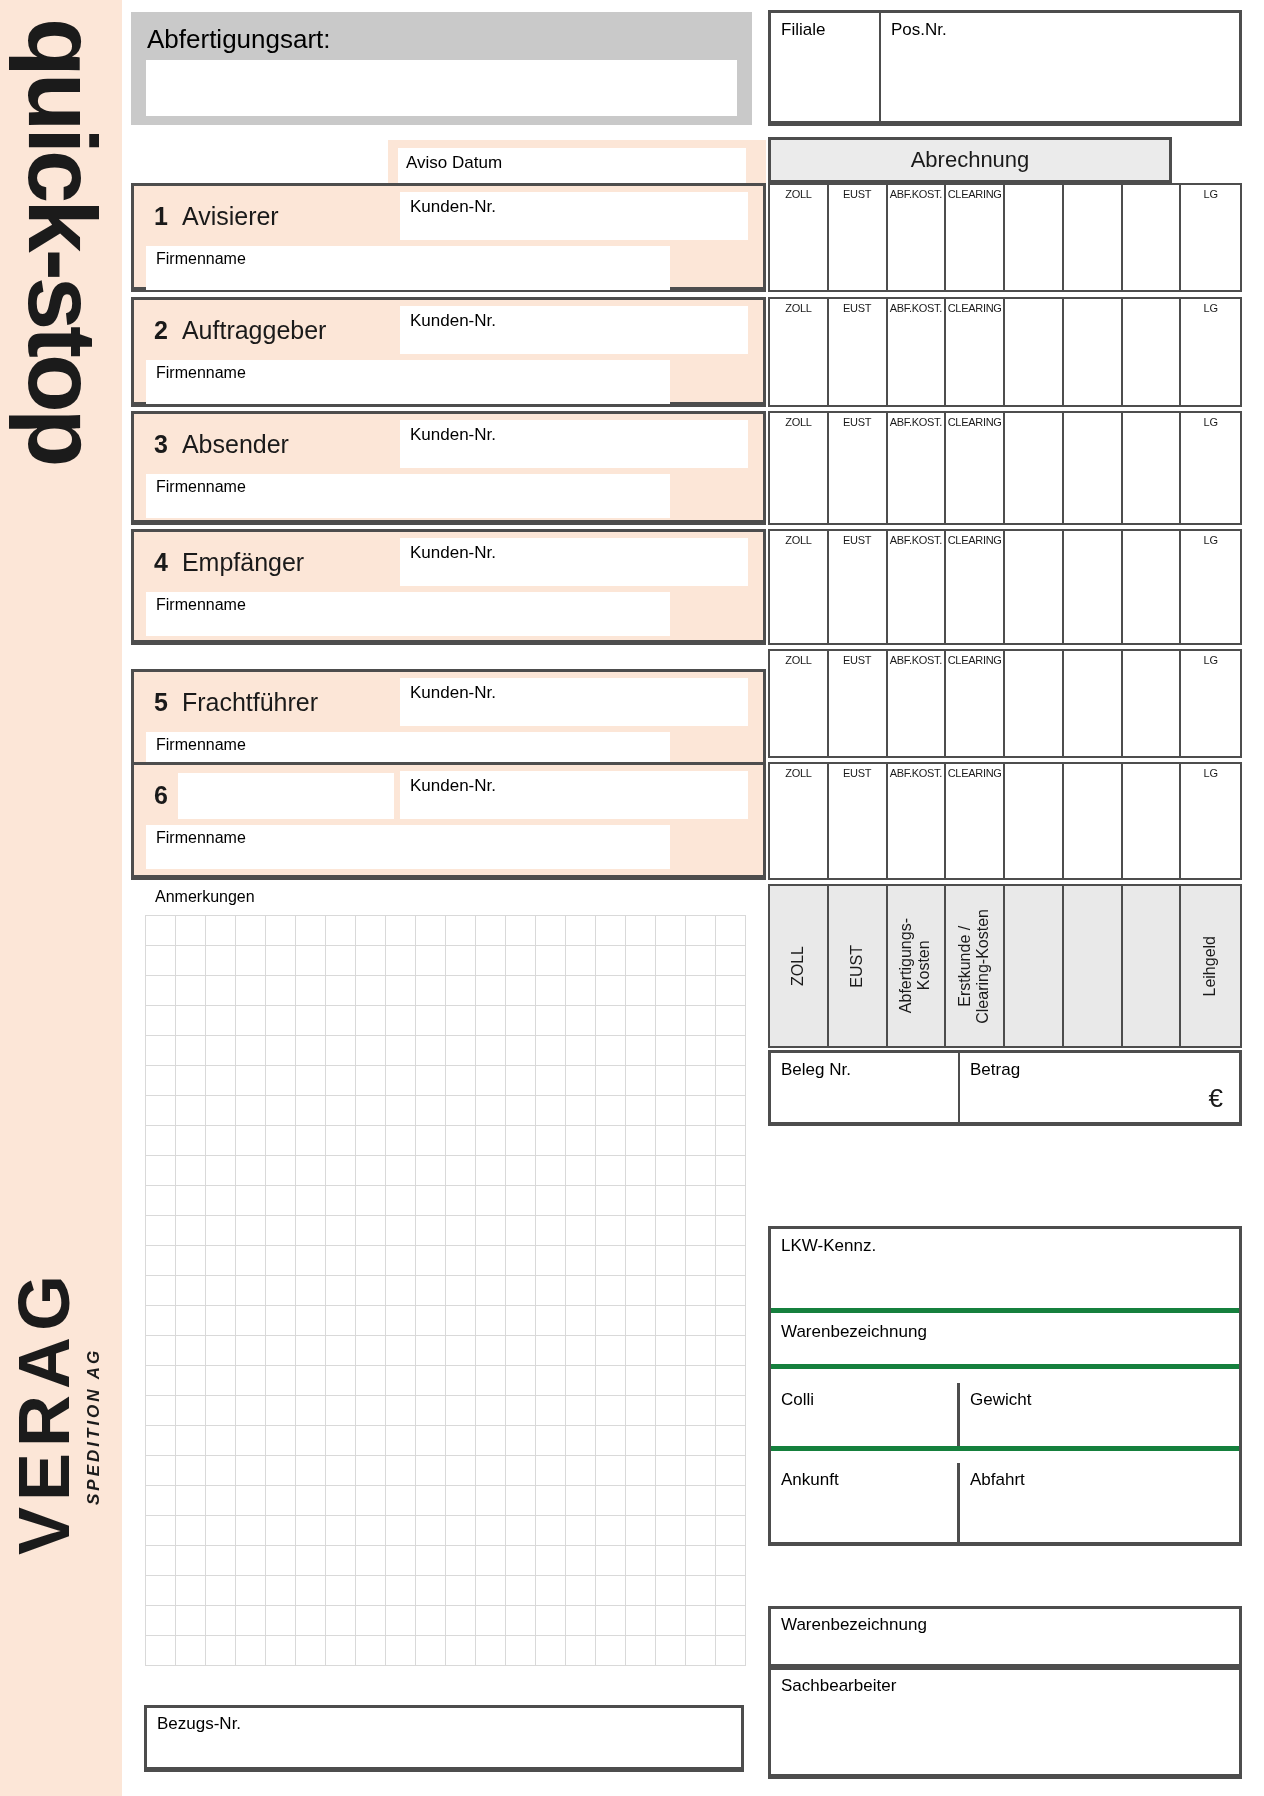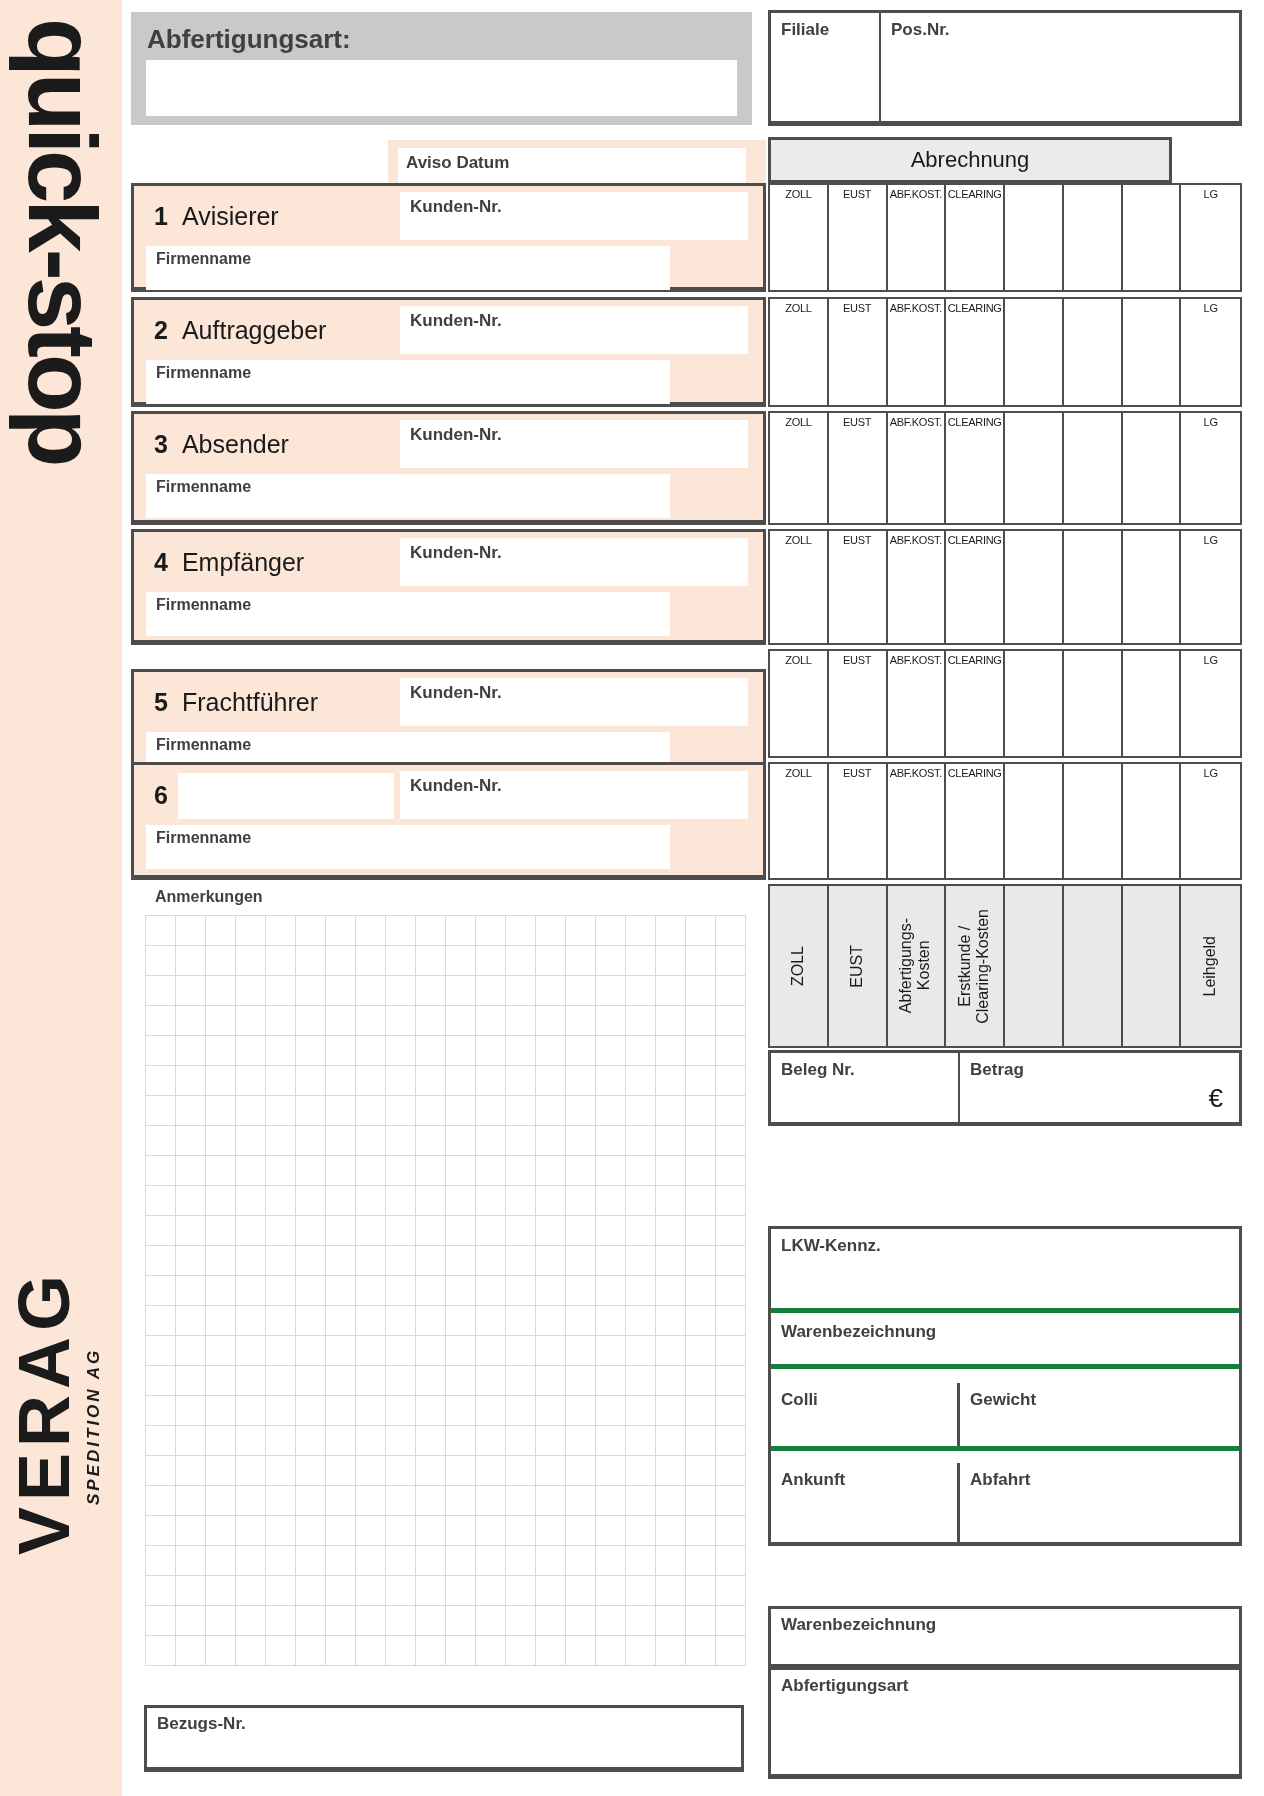--- a/index.html
+++ b/index.html
@@ -13,21 +13,21 @@
              letter-spacing:-4px;color:#1b1b1b;line-height:1;}
   .brand{position:absolute;left:8px;top:1225px;height:330px;
          writing-mode:vertical-rl;transform:rotate(180deg);
          font-size:72px;font-weight:bold;letter-spacing:6px;color:#1b1b1b;line-height:1;}
   .brand-sub{position:absolute;left:84px;top:1215px;height:290px;
          writing-mode:vertical-rl;transform:rotate(180deg);
          font-size:17px;font-weight:bold;font-style:italic;letter-spacing:3px;color:#1b1b1b;}
 
   
   .box{position:absolute;border:3px solid #4d4d4d;border-bottom-width:5px;box-sizing:border-box;background:#fff;}
-  .label{font-size:17px;color:#404040;font-weight:bold;}
+  .label{font-size:17px;color:#000000;}
 
   
   .abf-panel{position:absolute;left:131px;top:12px;width:621px;height:113px;background:#c9c9c9;}
   .abf-panel .label{position:absolute;left:16px;top:12px;font-size:26px;}
   .abf-input{position:absolute;left:15px;top:48px;width:591px;height:56px;background:#fff;}
 
   .filiale-box{left:768px;top:10px;width:474px;height:116px;}
   .filiale-cell{position:absolute;left:0;top:0;width:110px;height:100%;border-right:2px solid #4d4d4d;box-sizing:border-box;}
   .posnr-cell{position:absolute;left:110px;top:0;right:0;height:100%;}
   .filiale-box .label{position:absolute;left:10px;top:7px;}
@@ -315,19 +315,19 @@
       <div class="half" style="left:189px;right:0;">
         <span class="label">Abfahrt</span>
       </div>
     </div>
   </div>
 
   <div class="box abfdat-box">
     <span class="label">Warenbezeichnung</span>
   </div>
   <div class="box sach-box">
-    <span class="label">Abfertigungsart</span>
+    <span class="label">Sachbearbeiter</span>
   </div>
   <div class="box bezugs-box">
     <span class="label">Bezugs-Nr.</span>
   </div>
 
 </div>
 
 </body></html>

